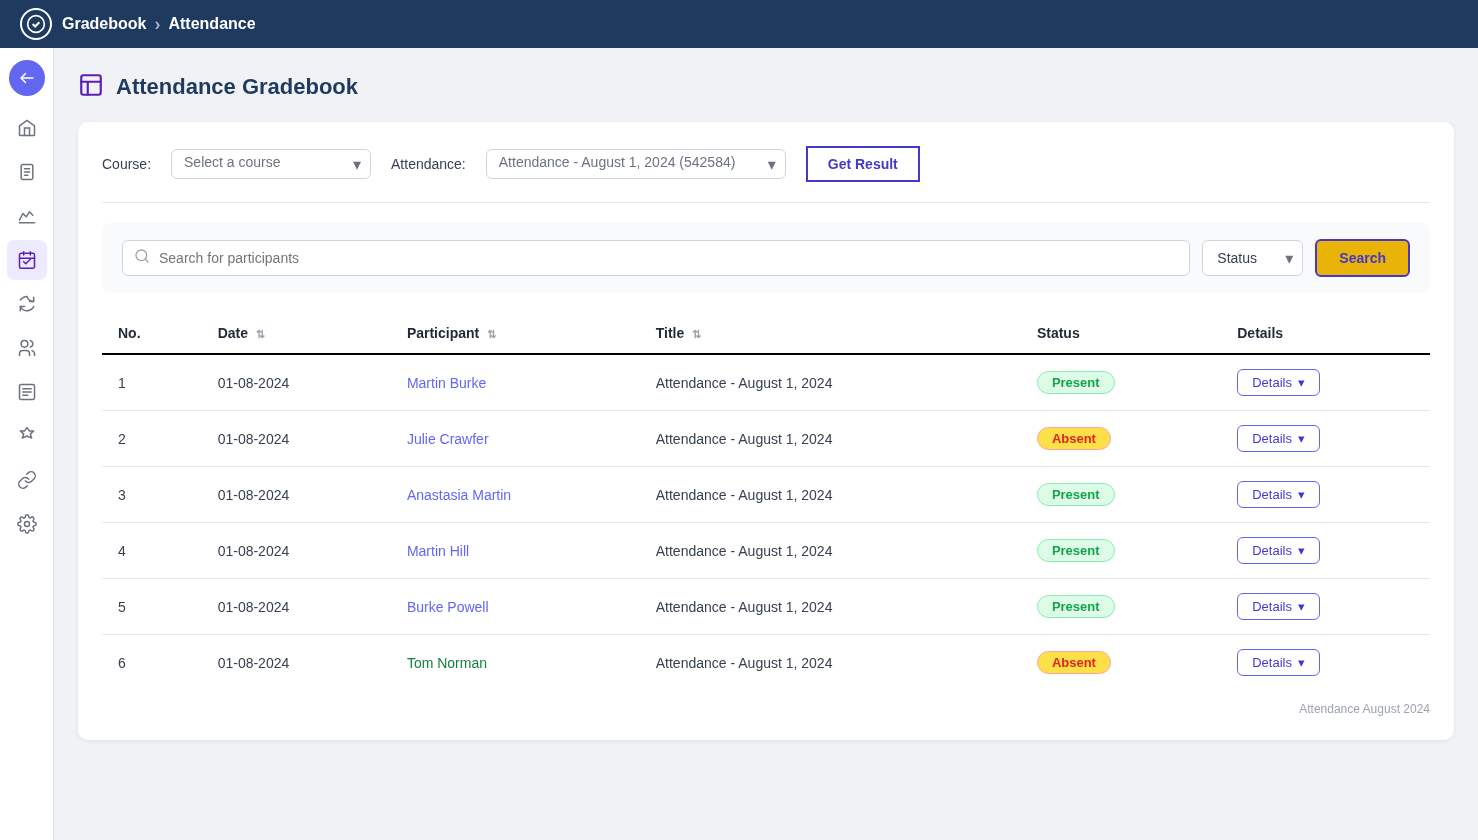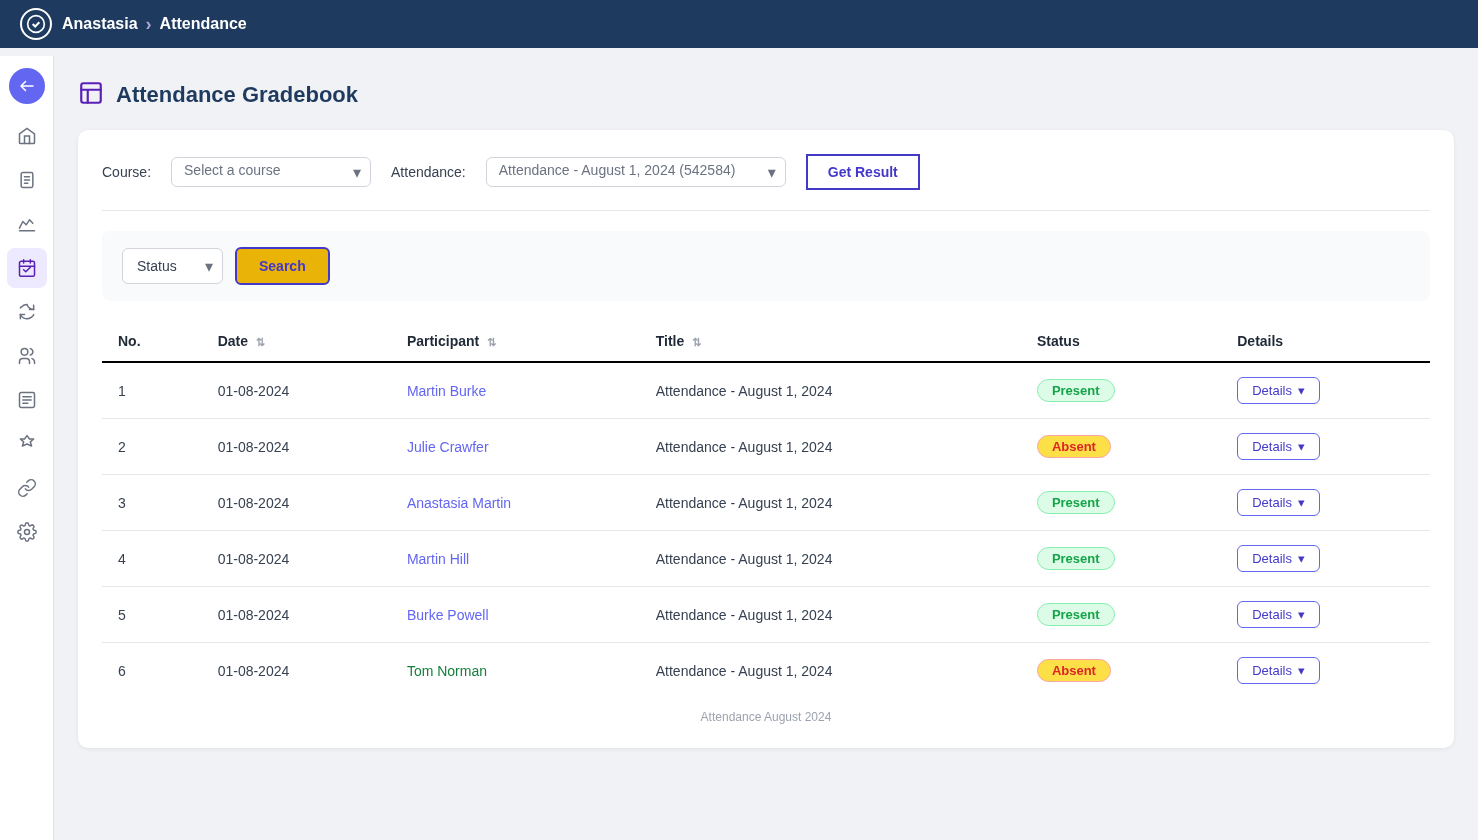--- a/index.html
+++ b/index.html
@@ -24,21 +24,21 @@
     .top-nav-logo svg { width: 20px; height: 20px; }
     .top-nav-breadcrumb {
       color: #fff;
       font-size: 16px;
       font-weight: 600;
       display: flex; align-items: center; gap: 8px;
     }
     .breadcrumb-sep { color: #aac; font-size: 18px; }
 
     
-    .layout { display: flex; flex: 1; overflow: hidden; margin-top: 8px; }
+    .layout { display: flex; flex: 1; overflow: hidden; }
 
     
     .sidebar {
       width: 54px;
       background: #fff;
       border-right: 1px solid #e0e4ea;
       display: flex;
       flex-direction: column;
       align-items: center;
       padding: 12px 0;
@@ -248,38 +248,38 @@
       color: #4338ca;
       font-size: 13px;
       cursor: pointer;
       display: inline-flex;
       align-items: center;
       gap: 6px;
     }
 
     
     .footer-label {
-      text-align: center;
+      text-align: right;
       font-size: 12px;
       color: #9ca3af;
       margin-top: 12px;
     }
   </style>
 </head>
 <body>
 
 <nav class="top-nav">
   <div class="top-nav-logo">
     <svg viewBox="0 0 24 24" fill="none" stroke="white" stroke-width="2">
       <circle cx="12" cy="12" r="10"></circle>
       <path d="M8 12l3 3 5-5" stroke="white" stroke-width="2.5"></path>
     </svg>
   </div>
   <div class="top-nav-breadcrumb">
-    <span>Anastasia</span>
+    <span>Gradebook</span>
     <span class="breadcrumb-sep">›</span>
     <span>Attendance</span>
   </div>
 </nav>
 
 <div class="layout">
 
   <aside class="sidebar">
     <div class="sidebar-back">
       <svg viewBox="0 0 24 24" fill="white" width="18" height="18">
@@ -390,20 +390,29 @@
           <select class="select-field wide">
             <option value="1">Attendance - August 1, 2024 (542584)</option>
           </select>
           <span class="select-arrow">▾</span>
         </div>
 
         <button class="btn-get-result">Get Result</button>
       </div>
 
       <div class="search-row">
+        <div class="search-input-wrap">
+          <span class="search-icon-inner">
+            <svg width="16" height="16" viewBox="0 0 24 24" fill="none" stroke="currentColor" stroke-width="2">
+              <circle cx="11" cy="11" r="8"></circle>
+              <path d="M21 21l-4.35-4.35" stroke-linecap="round"></path>
+            </svg>
+          </span>
+          <input type="text" class="search-input" placeholder="Search for participants" style="">
+        </div>
 
         <div class="status-select-wrap">
           <select class="status-select">
             <option value="">Status</option>
             <option value="present">Present</option>
             <option value="absent">Absent</option>
           </select>
           <span class="select-arrow">▾</span>
         </div>
 

